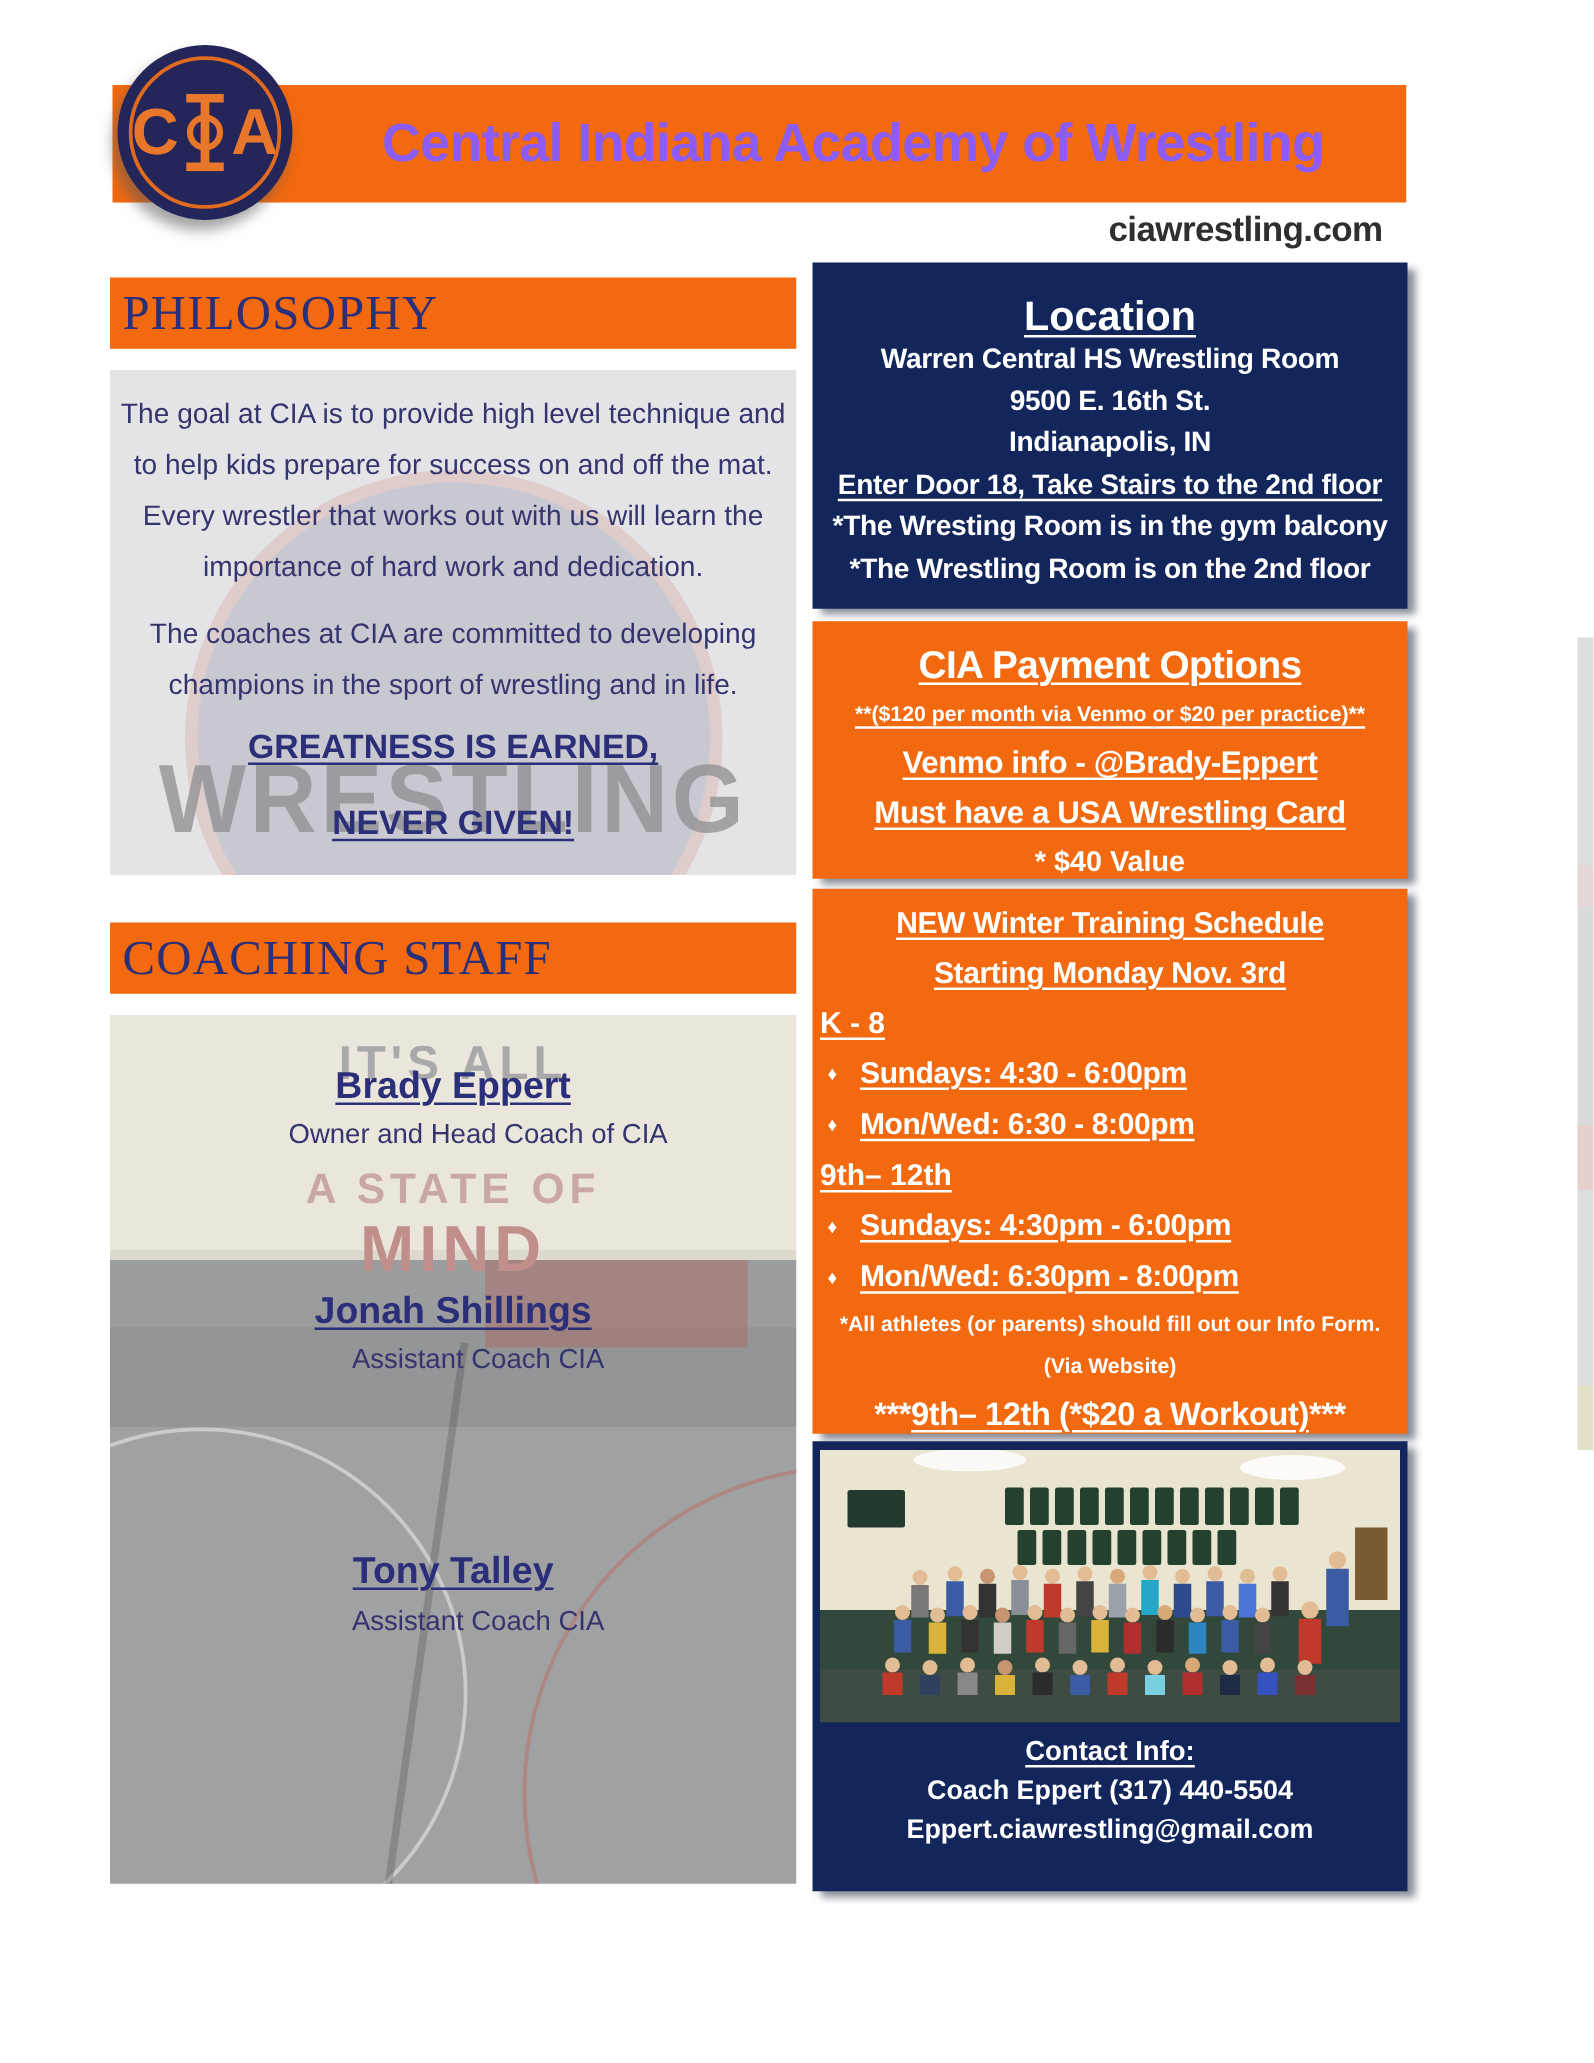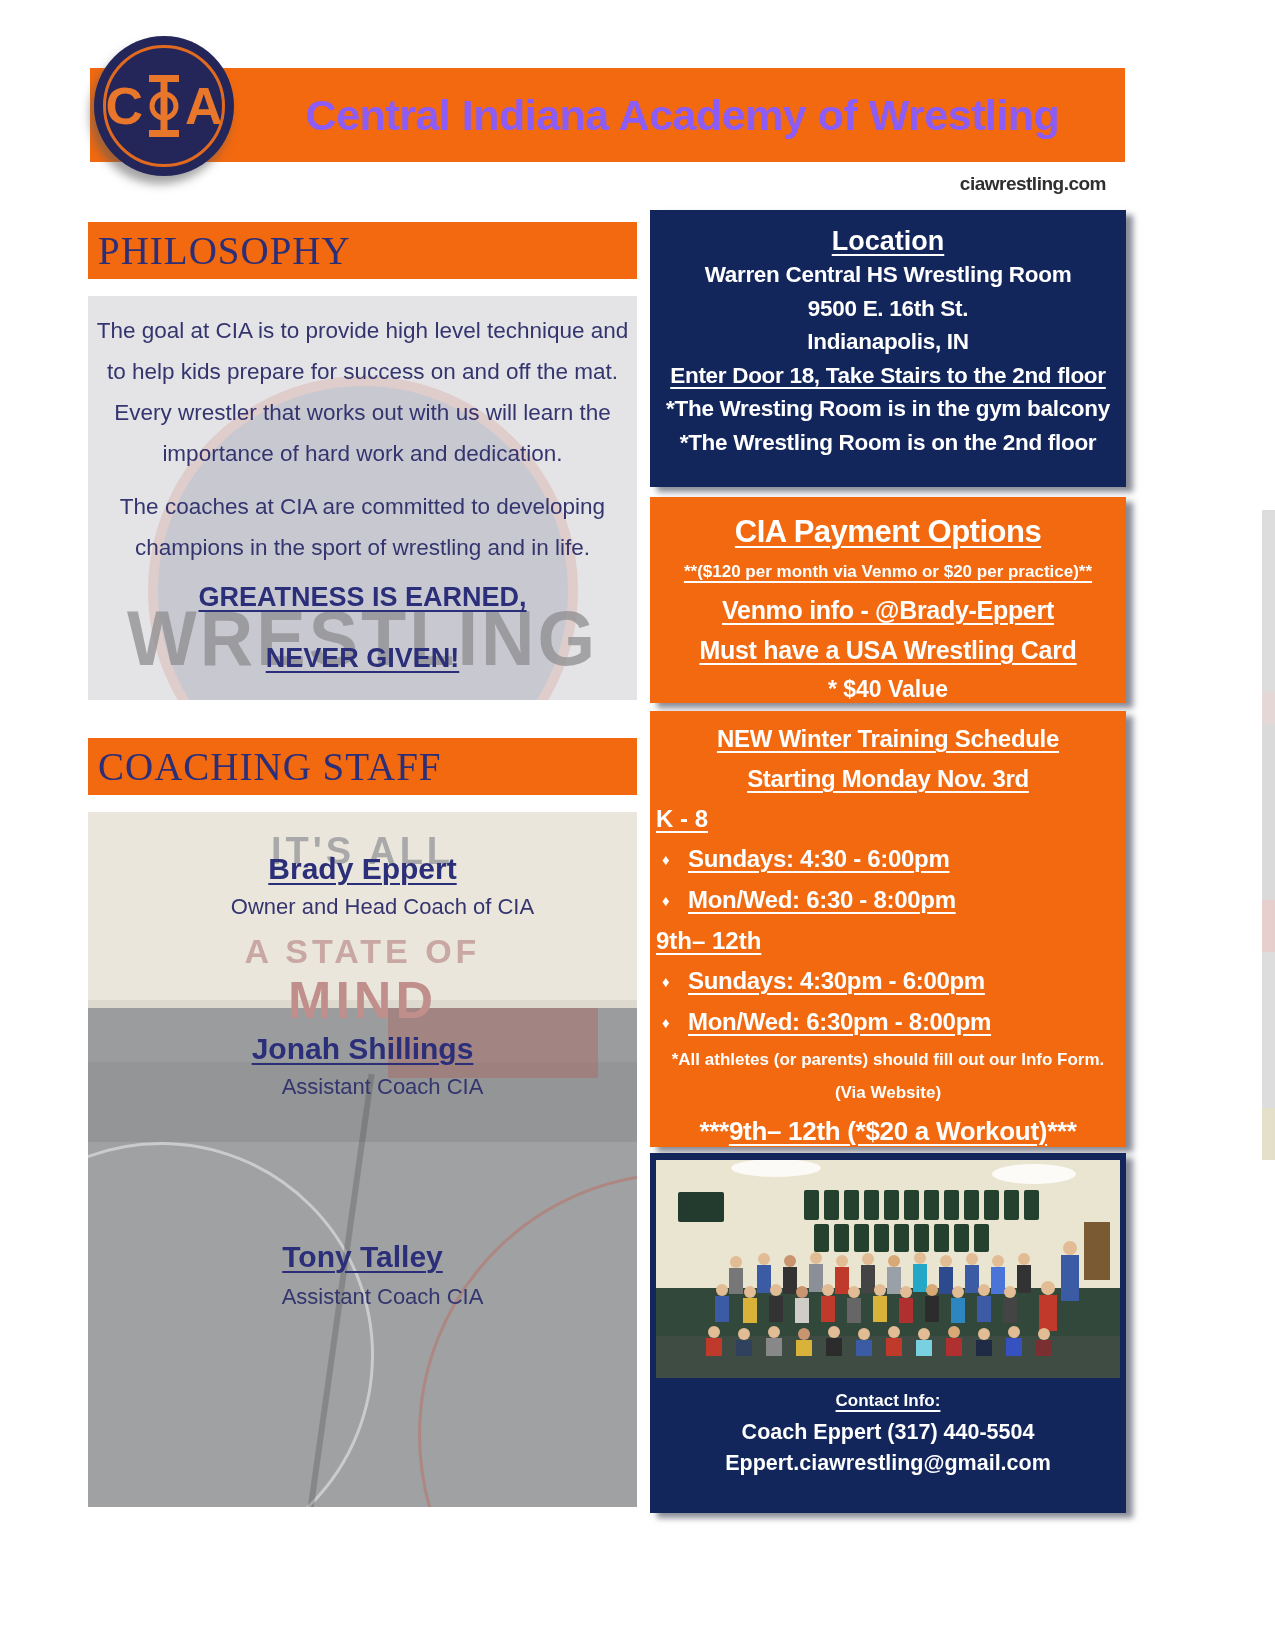--- a/index.html
+++ b/index.html
@@ -15,21 +15,21 @@
   .header-bar{left:90px;top:68px;width:1035px;height:94px;}
   .header-title{left:240px;top:68px;width:885px;height:94px;line-height:94px;
     color:#8b5cf6;font-size:43px;font-weight:bold;letter-spacing:-.5px;text-align:center;}
   .logo{left:94px;top:36px;width:140px;height:140px;border-radius:50%;
     background:#24265A;box-shadow:-4px 8px 10px rgba(90,90,90,.55);
     display:flex;align-items:center;justify-content:center;gap:4px;}
   .logo::before{content:"";position:absolute;inset:9px;border:3px solid #E06A20;border-radius:50%;}
   .logo-letter{color:#E8772B;font-size:52px;font-weight:bold;font-family:"Liberation Sans",sans-serif;}
   .logo-mid{width:34px;height:62px;position:relative;}
   .website{left:650px;top:166px;width:456px;height:36px;line-height:36px;text-align:right;
-    color:#2F2F2F;font-size:19px;font-weight:bold;letter-spacing:-.5px;}
+    color:#2F2F2F;font-size:28px;font-weight:bold;letter-spacing:-.5px;}
 
   
   .section-bar{left:88px;width:549px;height:57px;}
   .section-bar .lbl{color:#2B2E78;font-family:"Liberation Serif",serif;font-size:39px;
     line-height:57px;padding-left:10px;letter-spacing:1px;}
   .phil-bar{top:222px;}
   .coach-bar{top:738px;}
 
   .phil-body{left:88px;top:296px;width:549px;height:404px;background:#E4E4E6;overflow:hidden;}
   .phil-watermark-circle{left:60px;top:80px;width:430px;height:430px;border-radius:50%;
@@ -53,40 +53,40 @@
   .photo-word{color:#A9A9A9;font-weight:bold;letter-spacing:4px;text-align:center;width:100%;}
   .pw-1{top:18px;font-size:38px;}
   .pw-2{top:120px;font-size:34px;color:#C9A8A4;}
   .pw-3{top:158px;font-size:52px;color:#C08F8C;}
   .coach-name{width:100%;text-align:center;color:#2B2E78;font-size:30px;font-weight:bold;}
   .coach-title{width:100%;text-align:center;color:#34356F;font-size:22px;padding-left:20px;}
 
   
   .rbox{left:650px;width:476px;box-shadow:7px 5px 6px rgba(20,25,45,.5);color:#fff;}
   .loc-box{top:210px;height:277px;}
-  .loc-box .h{font-size:27px;font-weight:bold;margin-top:14px;line-height:34px;}
+  .loc-box .h{font-size:33px;font-weight:bold;margin-top:26px;line-height:34px;}
   .loc-line{font-size:22.5px;font-weight:bold;line-height:33.5px;letter-spacing:-.3px;}
   .pay-box{top:497px;height:206px;}
   .pay-h{font-size:31px;font-weight:bold;margin-top:14px;line-height:42px;letter-spacing:-.5px;}
   .pay-rate{font-size:17px;font-weight:bold;line-height:37px;}
   .pay-line{font-size:25px;font-weight:bold;line-height:40px;letter-spacing:-.3px;}
   .pay-value{font-size:23px;font-weight:bold;line-height:38px;}
   .sch-box{top:711px;height:436px;}
   .sch-h{font-size:24px;font-weight:bold;line-height:40px;letter-spacing:-.3px;}
   .sch-h1{margin-top:8px;}
   .sch-label{font-size:24px;font-weight:bold;line-height:40px;text-align:left;padding-left:6px;}
   .sch-label span{padding-right:14px;}
   .sch-item{font-size:24px;font-weight:bold;line-height:40px;text-align:left;padding-left:12px;letter-spacing:-.3px;}
   .sch-bullet{display:inline-block;width:26px;font-size:15px;text-decoration:none;vertical-align:2px;}
   .sch-note{font-size:17px;font-weight:bold;line-height:33px;}
   .sch-footer{font-size:26px;font-weight:bold;line-height:44px;letter-spacing:-.3px;}
   .media-box{top:1153px;height:360px;}
   .team-photo{position:absolute;left:6px;top:7px;width:464px;height:218px;display:block;}
   .contact-wrap{position:absolute;left:0;top:232px;width:100%;text-align:center;}
-  .contact-h{font-size:17px;font-weight:bold;line-height:32px;}
+  .contact-h{font-size:22px;font-weight:bold;line-height:32px;}
   .contact-line{font-size:21.5px;font-weight:bold;line-height:31px;}
 
   .edge-strip{left:1262px;top:510px;width:13px;height:650px;
     background:linear-gradient(#D9D9D9 0 28%,#E2D3D1 28% 33%,#D6D6D6 33% 60%,
       #E3C9C7 60% 68%,#D9D9D9 68% 92%,#E0DCC2 92% 100%);opacity:.9;}
 </style>
 </head>
 <body>
 
 <div class="page">

